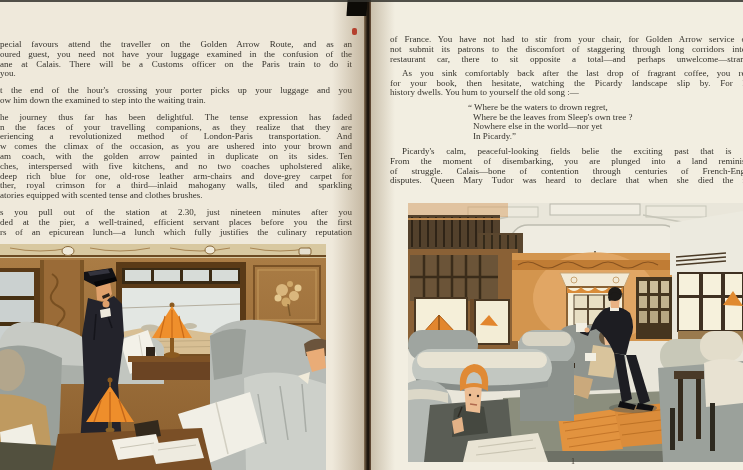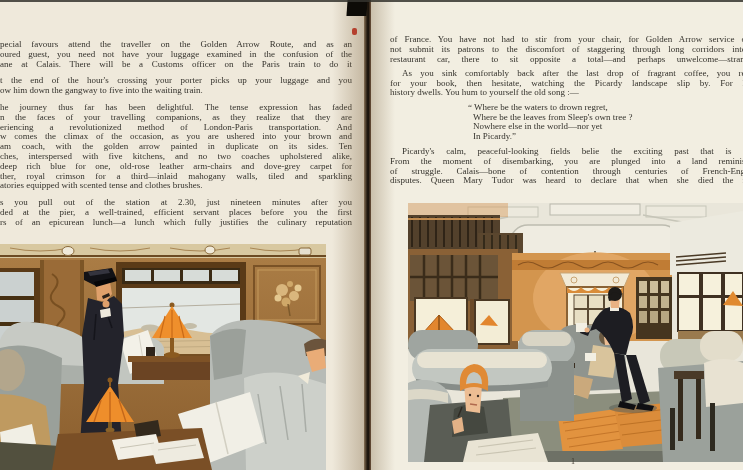--- a/index.html
+++ b/index.html
@@ -43,24 +43,25 @@
 <div class="screen">
 
   <div class="page page-left"></div>
   <div class="page page-right"></div>
 
   <div class="textcol text-left">
       <div class="para">
         <div class="line">pecial favours attend the traveller on the Golden Arrow Route, and as an</div>
         <div class="line">oured guest, you need not have your luggage examined in the confusion of the</div>
         <div class="line">ane at Calais.  There will be a Customs officer on the Paris train to do it</div>
+        <div class="line noj">you.</div>
       </div>
       <div class="para">
         <div class="line">t the end of the hour's crossing your porter picks up your luggage and you</div>
-        <div class="line noj">ow him down the gangway to five into the waiting train.</div>
+        <div class="line noj">ow him down the examined to step into the waiting train.</div>
       </div>
       <div class="para">
         <div class="line">he journey thus far has been delightful.  The tense expression has faded</div>
         <div class="line">n the faces of your travelling companions, as they realize that they are</div>
         <div class="line">eriencing a revolutionized method of London-Paris transportation.  And</div>
         <div class="line">w comes the climax of the occasion, as you are ushered into your brown and</div>
         <div class="line">am coach, with the golden arrow painted in duplicate on its sides.  Ten</div>
         <div class="line">ches, interspersed with five kitchens, and no two coaches upholstered alike,</div>
         <div class="line">deep rich blue for one, old-rose leather arm-chairs and dove-grey carpet for</div>
         <div class="line">ther, royal crimson for a third—inlaid mahogany walls, tiled and sparkling</div>

